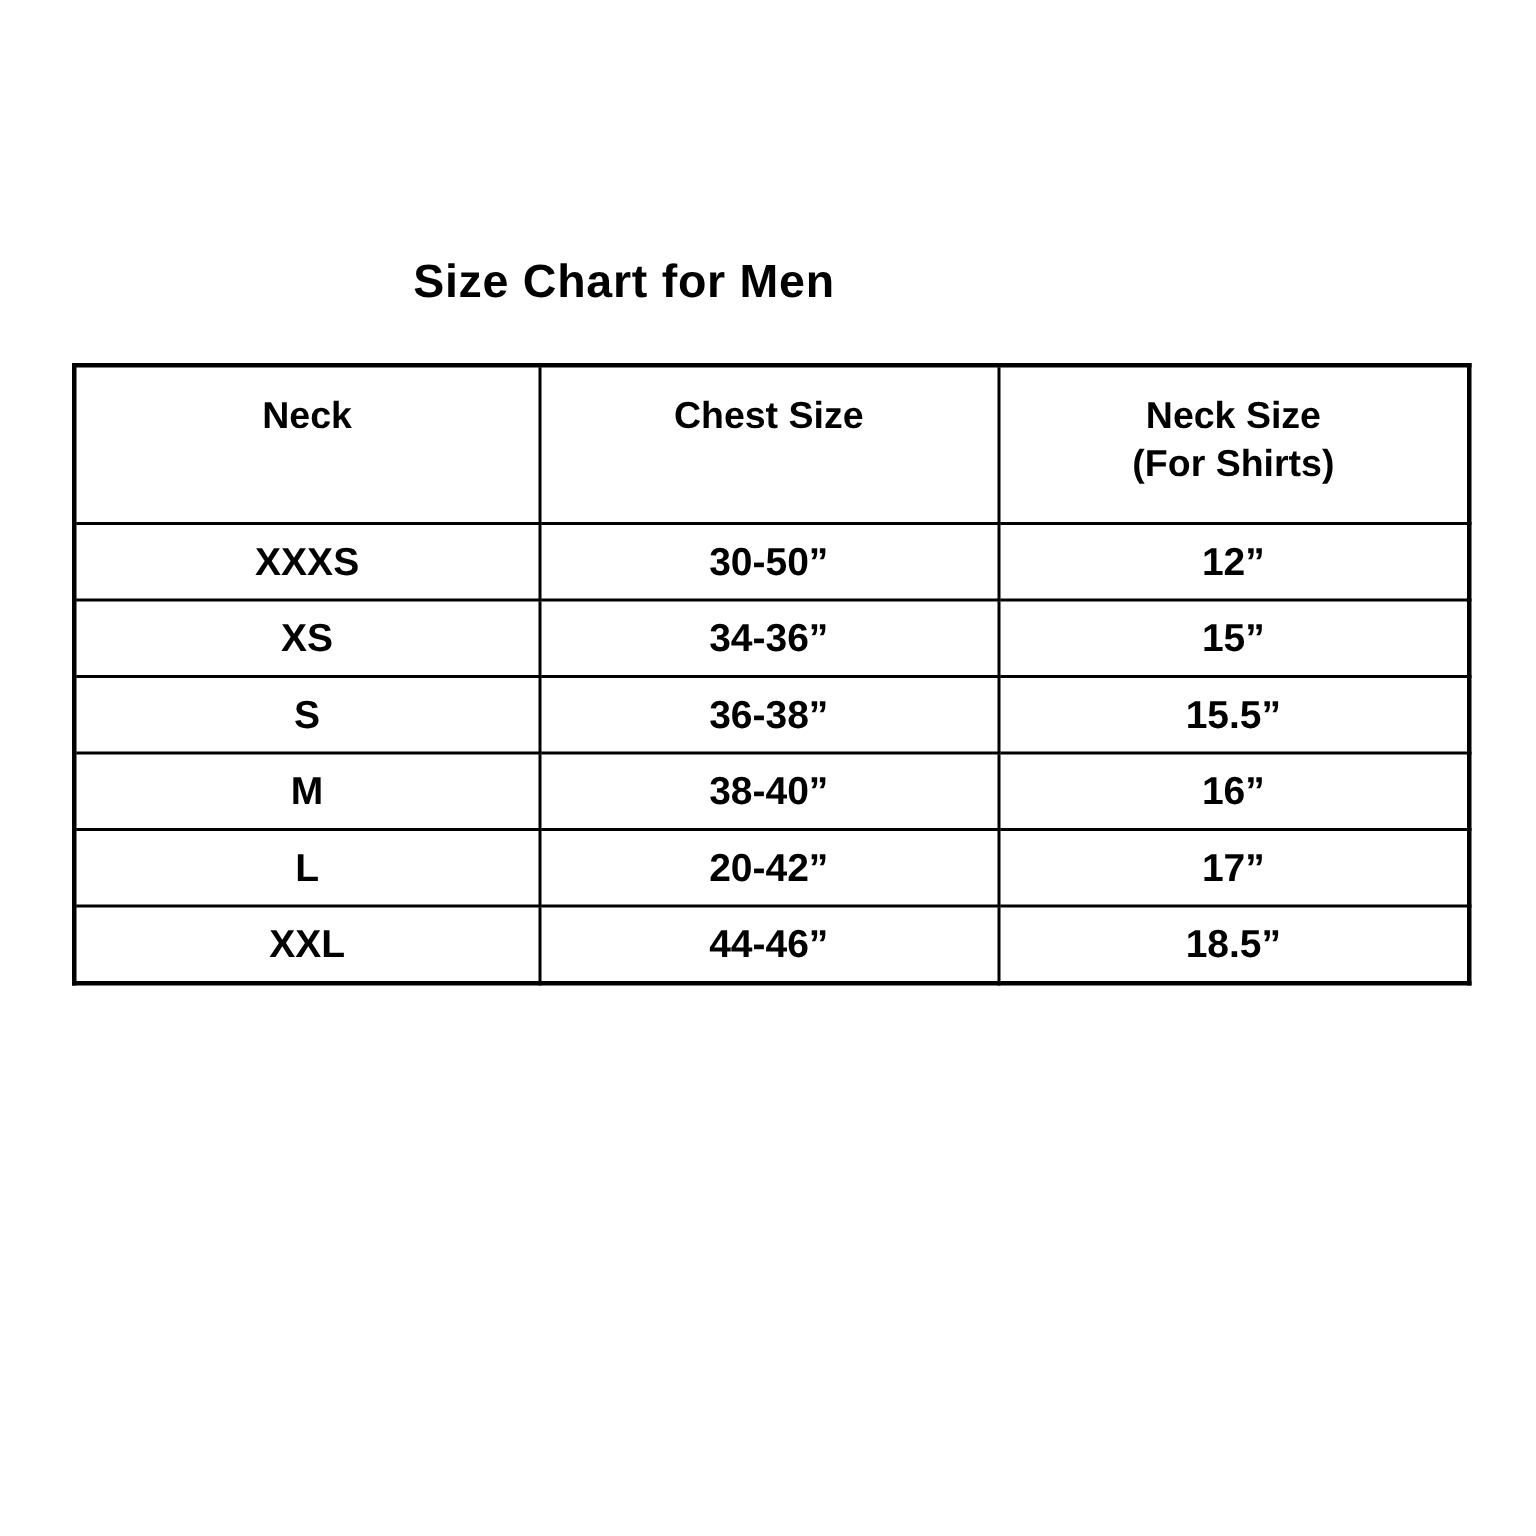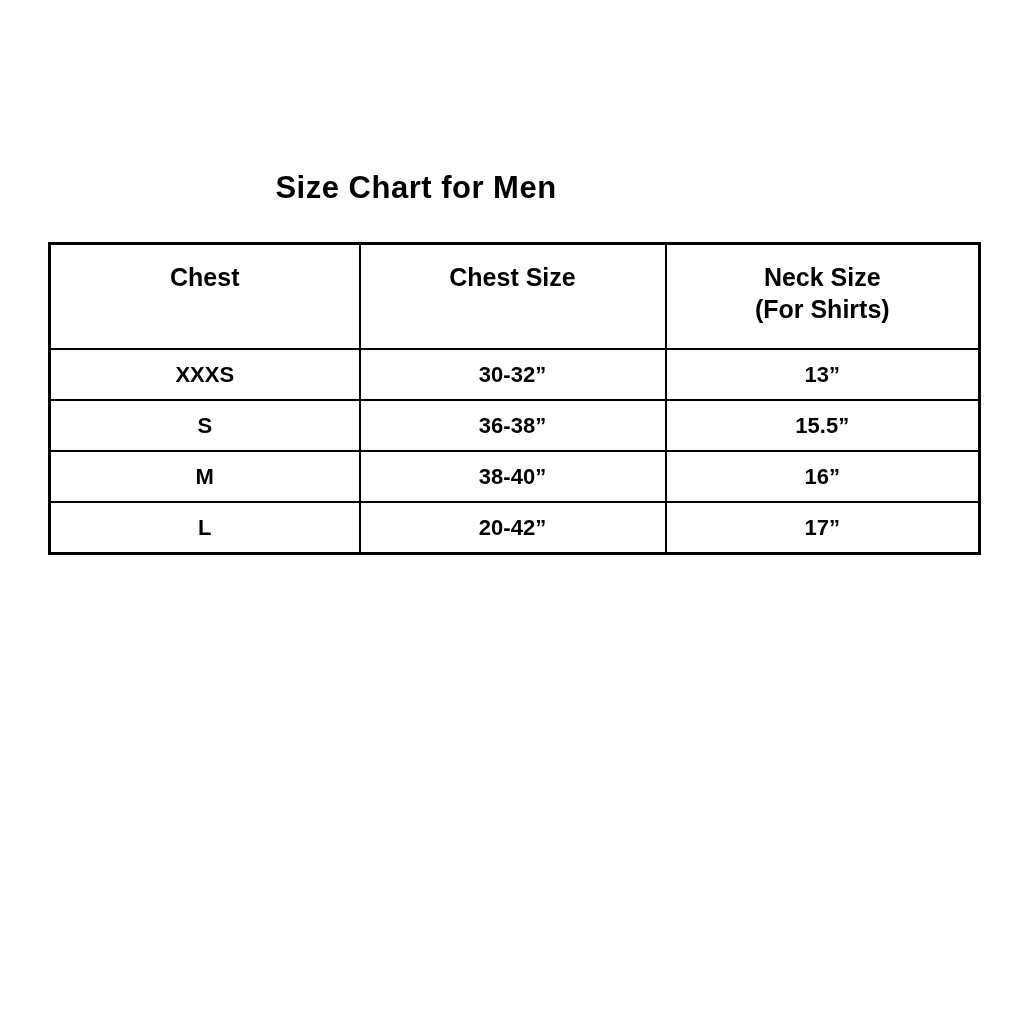--- a/index.html
+++ b/index.html
@@ -49,65 +49,75 @@
   table.size-chart th {
     height: 87px;
     vertical-align: top;
     padding-top: 16px;
     font-size: 25px;
     line-height: 32px;
   }
   table.size-chart td {
     height: 49px;
     vertical-align: middle;
-    font-size: 22px;
+    font-size: 26px;
   }
 </style>
 </head>
 <body>
 
 <div class="page-title">Size Chart for Men</div>
 
 <table class="size-chart">
   <colgroup>
     <col class="c1">
       <col class="c2">
       <col class="c3">
   </colgroup>
   <thead>
     <tr>
       <th>
-        <div>Chest</div>
+        <div>Neck</div>
         <div></div>
       </th>
       <th>
         <div>Chest Size</div>
         <div></div>
       </th>
       <th>
         <div>Neck Size</div>
         <div>(For Shirts)</div>
       </th>
     </tr>
   </thead>
   <tbody>
     <tr>
       <td>XXXS</td>
-      <td>30-32”</td>
-      <td>13”</td>
+      <td>30-50”</td>
+      <td>12”</td>
+    </tr>
+    <tr>
+      <td>XS</td>
+      <td>34-36”</td>
+      <td>15”</td>
     </tr>
     <tr>
       <td>S</td>
       <td>36-38”</td>
       <td>15.5”</td>
     </tr>
     <tr>
       <td>M</td>
       <td>38-40”</td>
       <td>16”</td>
     </tr>
     <tr>
       <td>L</td>
       <td>20-42”</td>
       <td>17”</td>
     </tr>
+    <tr>
+      <td>XXL</td>
+      <td>44-46”</td>
+      <td>18.5”</td>
+    </tr>
   </tbody>
 </table>
 
 </body></html>

